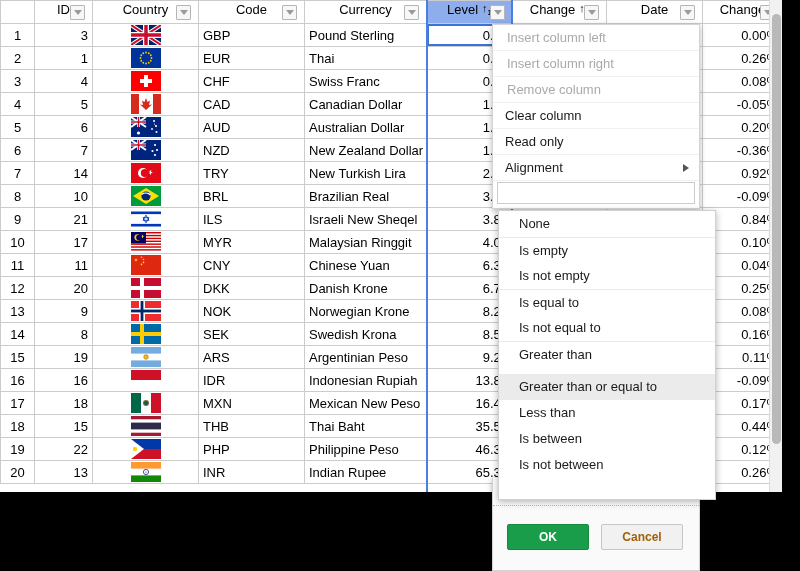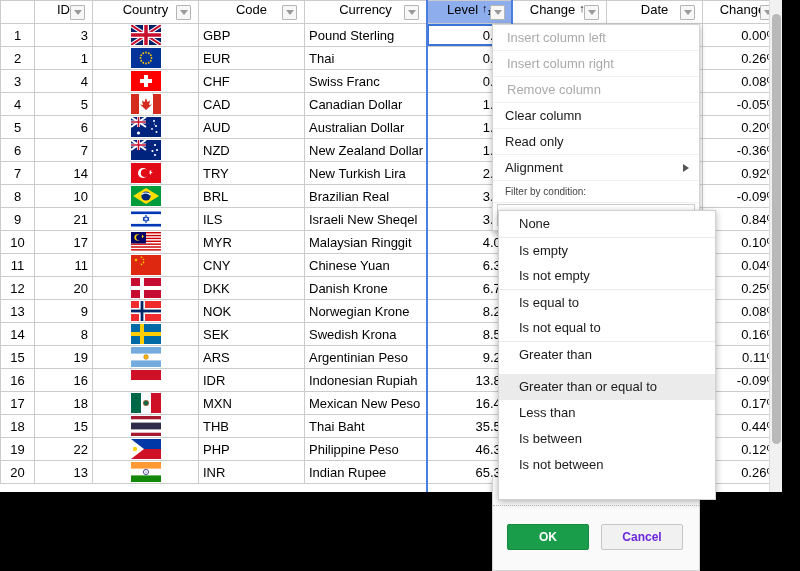--- a/index.html
+++ b/index.html
@@ -160,21 +160,21 @@
     position:absolute; left:0; top:46px; width:206px;
     display:flex; gap:12px; padding-left:14px; align-items:flex-start;
   }
   .btn-ok {
     width:82px; height:26px; background:#1a9d4b; border:1px solid #17893f;
     color:#fff; font-size:12px; font-weight:bold; border-radius:2px;
     display:flex; align-items:center; justify-content:center; cursor:pointer;
   }
   .btn-cancel {
     width:82px; height:26px; background:#f1f1f1; border:1px solid #c6c6c6;
-    color:#6d28d9; font-size:12px; font-weight:bold; border-radius:2px;
+    color:#a16207; font-size:12px; font-weight:bold; border-radius:2px;
     display:flex; align-items:center; justify-content:center; cursor:pointer;
   }
   .rightstrip { position:absolute; right:0; top:492px; width:800px; height:79px; background:#000; }
 </style>
 </head>
 <body>
 
 <div id="root">
 
   <div class="grid">
@@ -635,21 +635,20 @@
 
   <div class="ctxmenu">
     <div id="ctxitems">
         <div class="ctxitem disabled"><span>Insert column left</span></div>
         <div class="ctxitem disabled"><span>Insert column right</span></div>
         <div class="ctxitem disabled"><span>Remove column</span></div>
         <div class="ctxitem"><span>Clear column</span></div>
         <div class="ctxitem"><span>Read only</span></div>
         <div class="ctxitem"><span>Alignment</span><span class="arrow"></span></div>
       </div>
-    <div class="ctxlabel">Filter by condition:</div>
     <div class="ctxselect"></div>
   </div>
 
   <div class="submenu">
     <div id="subitems">
         <div class="subitem"><span>None</span></div>
         <div class="subitem sep"><span>Is empty</span></div>
         <div class="subitem"><span>Is not empty</span></div>
         <div class="subitem sep"><span>Is equal to</span></div>
         <div class="subitem"><span>Is not equal to</span></div>

